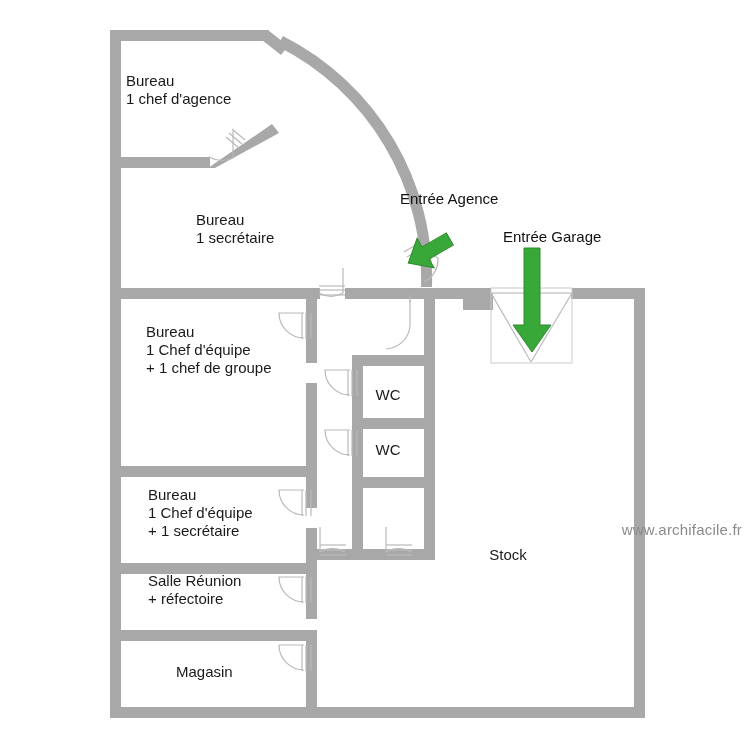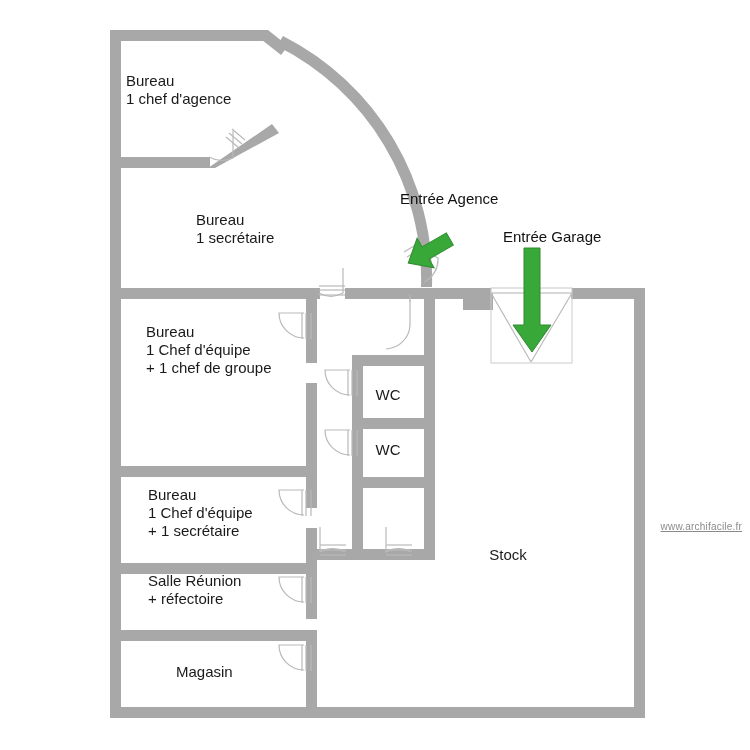--- a/index.html
+++ b/index.html
@@ -35,26 +35,25 @@
   }
   .annot-label {
     font-family: "Liberation Sans", sans-serif;
     font-size: 15px;
     fill: #111111;
     dominant-baseline: middle;
   }
   .watermark {
     position: absolute;
     right: 8px;
-    bottom: 16px;
-    font-family: "Liberation Sans", sans-serif;
-    font-size: 10px;
+    bottom: 10px;
+    font-family: "Liberation Sans", sans-serif;
+    font-size: 15px;
     color: #8b8b8b;
     letter-spacing: 0.2px;
-    text-decoration: underline;
   }
 </style>
 </head>
 <body>
 
 <div id="plan-root">
   <svg class="floorplan" viewBox="0 0 750 750" xmlns="http://www.w3.org/2000/svg">
 
     <g fill="#a8a8a8" stroke="none">
 

